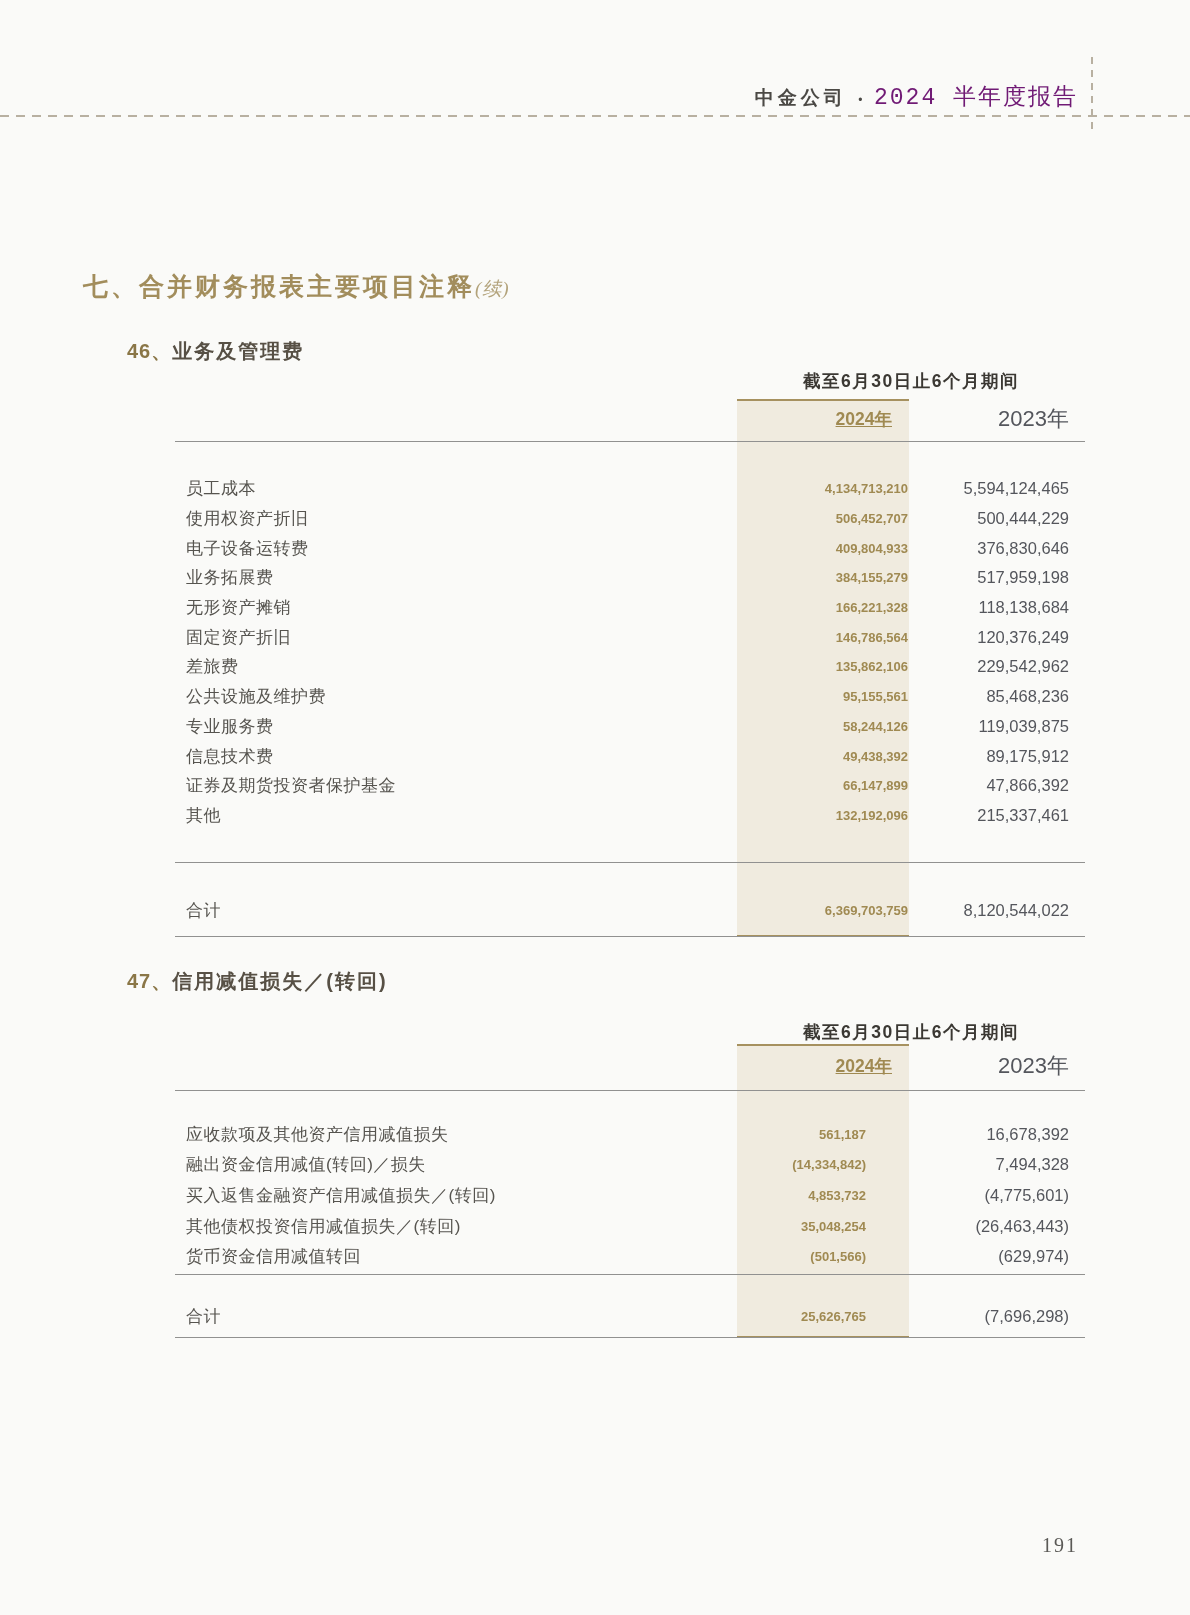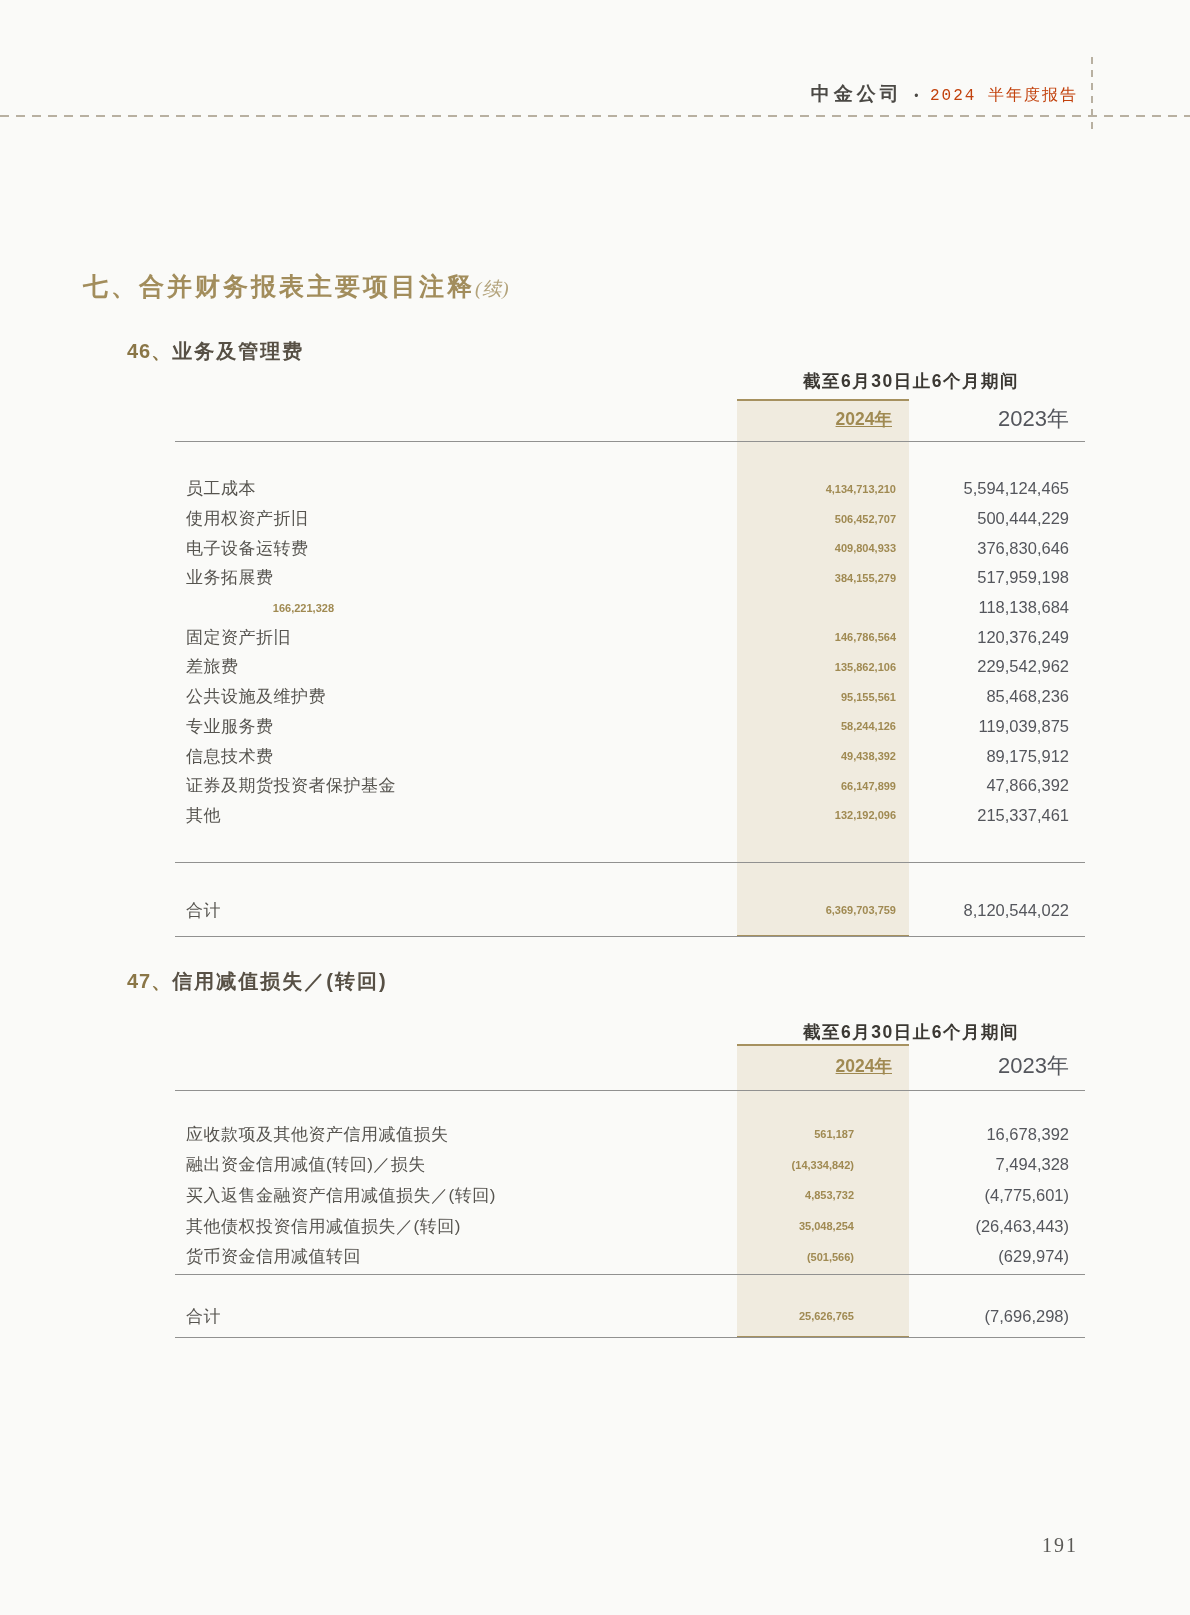--- a/index.html
+++ b/index.html
@@ -12,21 +12,21 @@
 
   
   .hdr {
     position:absolute; top:61px; right:112px;
     display:flex; align-items:baseline;
     font-family:Liberation Mono, monospace;
     margin-top:20px;
   }
   .hdr .brand { font-size:19px; font-weight:bold; color:#4b4945; letter-spacing:4px; }
   .hdr .dot   { font-size:12px; color:#4b4945; margin:0 10px; }
-  .hdr .rpt   { font-size:16px; color:#c2410c; letter-spacing:2px; }
+  .hdr .rpt   { font-size:23px; color:#701a75; letter-spacing:2px; }
 
   .dash-h {
     position:absolute; left:0; top:115px; width:1190px; height:2px;
     background:repeating-linear-gradient(90deg,#b8b0a1 0,#b8b0a1 9px,transparent 9px,transparent 16px);
   }
   .dash-v {
     position:absolute; left:1091px; top:57px; width:2px; height:78px;
     background:repeating-linear-gradient(180deg,#b8b0a1 0,#b8b0a1 7px,transparent 7px,transparent 13px);
   }
 
@@ -83,22 +83,22 @@
   #t2 .rule.mid  { top:254px; }
   #t2 .rule.bot  { top:317px; }
 
   .rows { position:absolute; left:0; width:100%; }
   #t1 .rows { top:105px; }
   #t2 .rows { top:99px; }
 
   .trow { display:flex; align-items:center; height:29.7px; font-size:17px;justify-content:space-between; }
   #t2 .trow { height:30.6px;gap:42px; }
   .trow .lbl { flex:1; padding-left:11px; color:#56544f; letter-spacing:0.5px; white-space:nowrap; }
-  .trow .v24 { width:172px; box-sizing:border-box; padding-right:13px; text-align:right;
-               color:#a08a52; font-weight:bold; font-size:11px; }
+  .trow .v24 { width:172px; box-sizing:border-box; padding-right:1px; text-align:right;
+               color:#a08a52; font-weight:bold; font-size:13px; }
   .trow .v23 { width:176px; box-sizing:border-box; padding-right:16px; text-align:right;
                color:#54565c; font-size:16.5px; }
 
   .total { position:absolute; left:0; width:100%; height:30px; }
   #t1 .total { top:526px; }
   #t2 .total { top:281px; }
 
   
   .pgnum {
     position:absolute; top:1534px; right:112px;
@@ -151,20 +151,21 @@
         <span class="lbl">电子设备运转费</span>
         <span class="v24">409,804,933</span>
         <span class="v23">376,830,646</span>
       </div>
       <div class="trow">
         <span class="lbl">业务拓展费</span>
         <span class="v24">384,155,279</span>
         <span class="v23">517,959,198</span>
       </div>
       <div class="trow">
+        <span class="lbl">无形资产摊销</span>
         <span class="v24">166,221,328</span>
         <span class="v23">118,138,684</span>
       </div>
       <div class="trow">
         <span class="lbl">固定资产折旧</span>
         <span class="v24">146,786,564</span>
         <span class="v23">120,376,249</span>
       </div>
       <div class="trow">
         <span class="lbl">差旅费</span>

